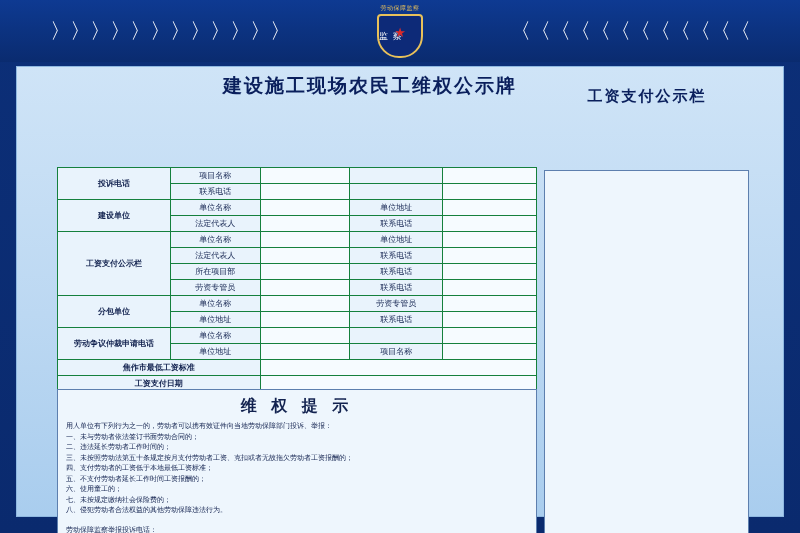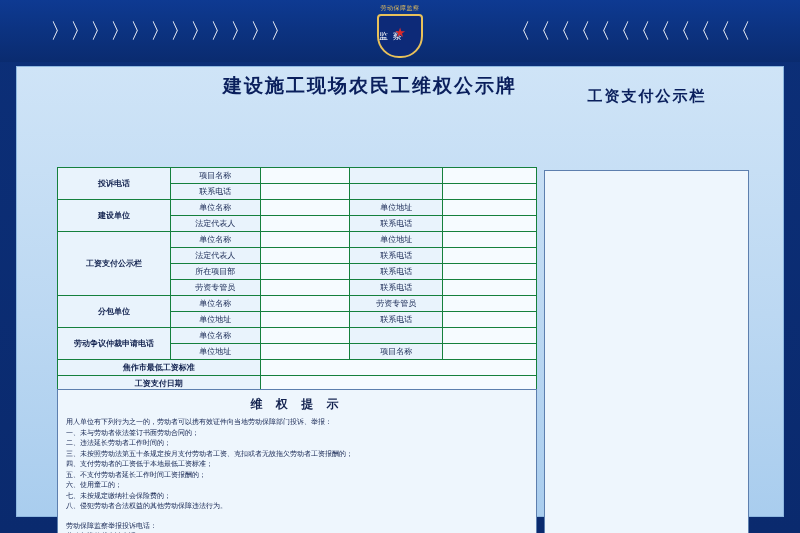--- a/index.html
+++ b/index.html
@@ -77,21 +77,21 @@
   td.lbl{background:#e9f3fc;}
   td.cat{background:#e9f3fc;font-weight:bold;}
   td.blank{background:#f6fbff;}
   
   .tips{
     position:absolute;left:40px;top:322px;width:480px;height:174px;
     border:1px solid #5d7fae;background:#eef6fd;box-sizing:border-box;
     padding:4px 8px;
   }
   .tips h4{
-    margin:2px 0 4px 0;text-align:center;font-size:12px;font-weight:bold;
+    margin:2px 0 4px 0;text-align:center;font-size:16px;font-weight:bold;
     color:#12224f;letter-spacing:5px;
   }
   .tips p{margin:0;font-size:7px;line-height:10.5px;color:#12224f;}
   .tips .list{margin:0;font-size:7px;line-height:10.5px;color:#12224f;}
   .tips .phones{margin-top:9px;font-size:7px;line-height:10.5px;color:#12224f;}
   
   .right-box{
     position:absolute;left:527px;top:103px;width:205px;height:393px;
     border:1px solid #5d7fae;background:#eef6fd;box-sizing:border-box;
   }

